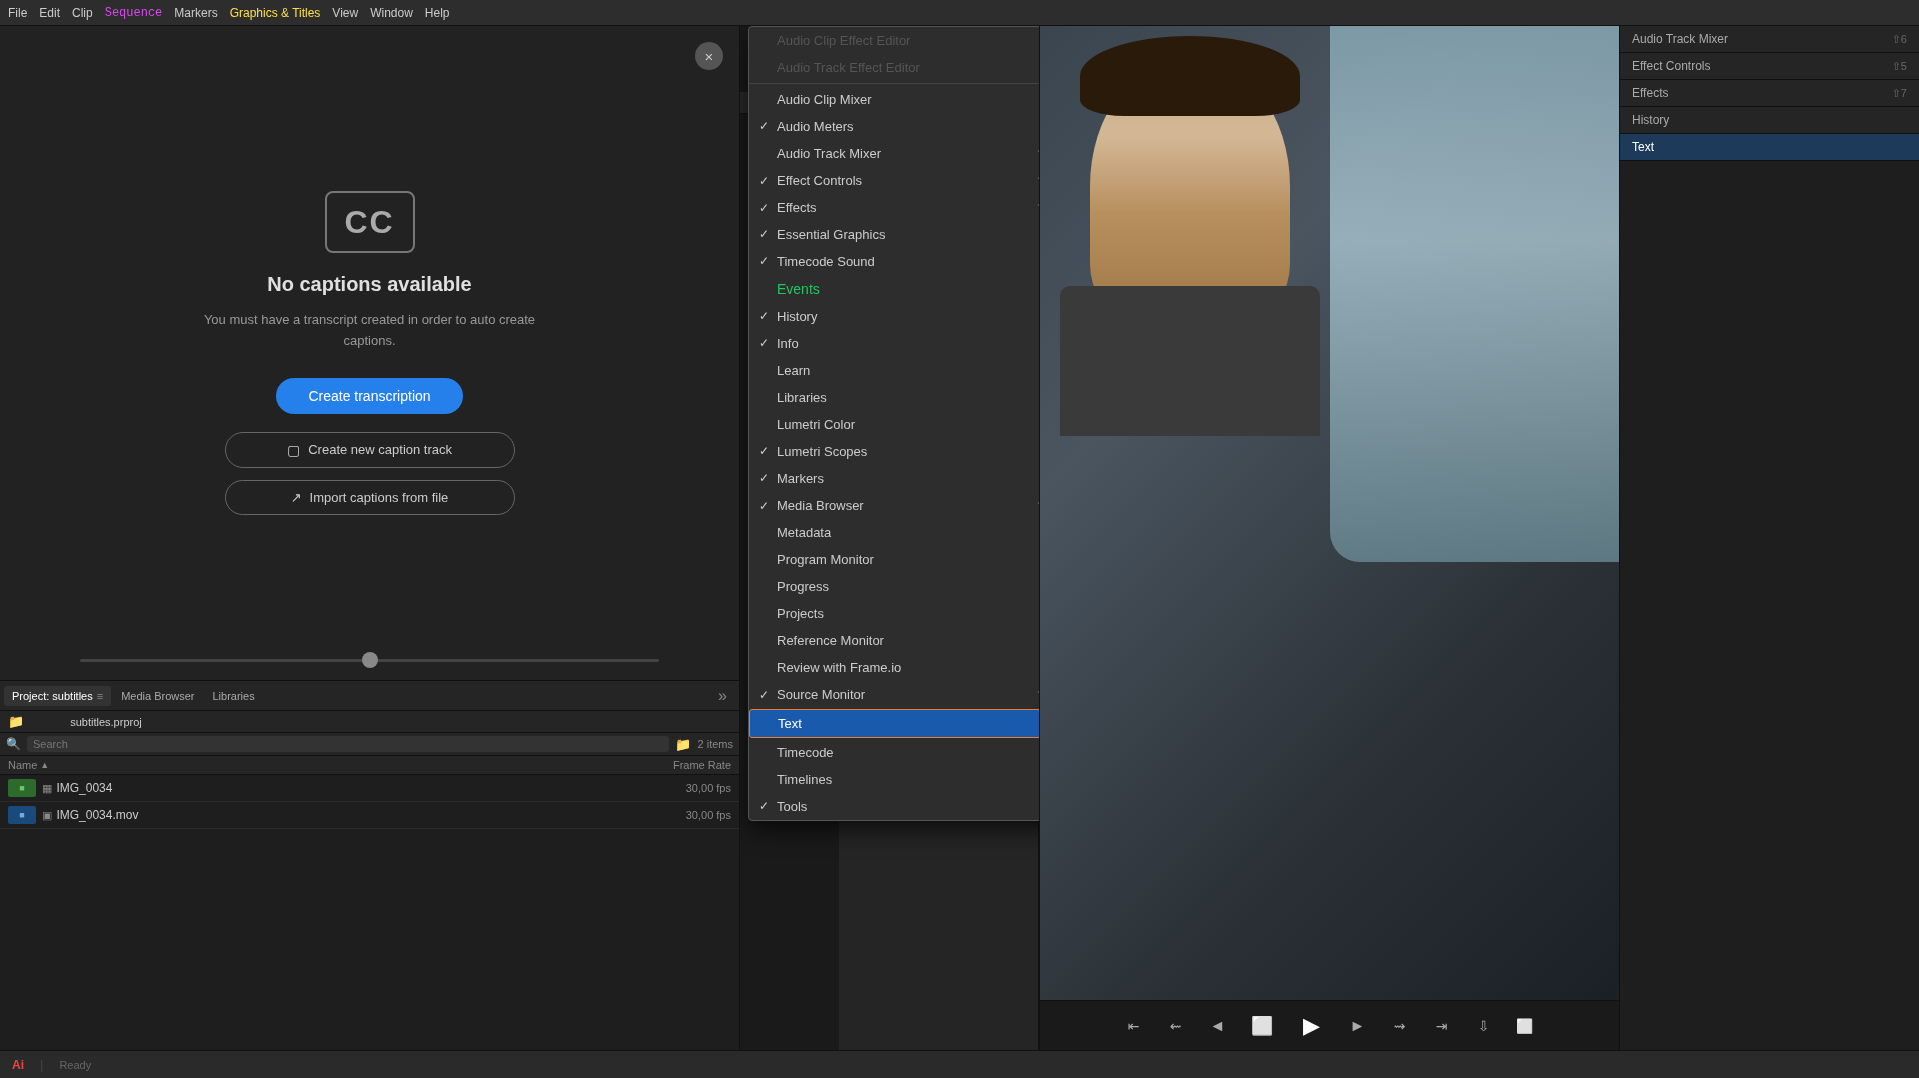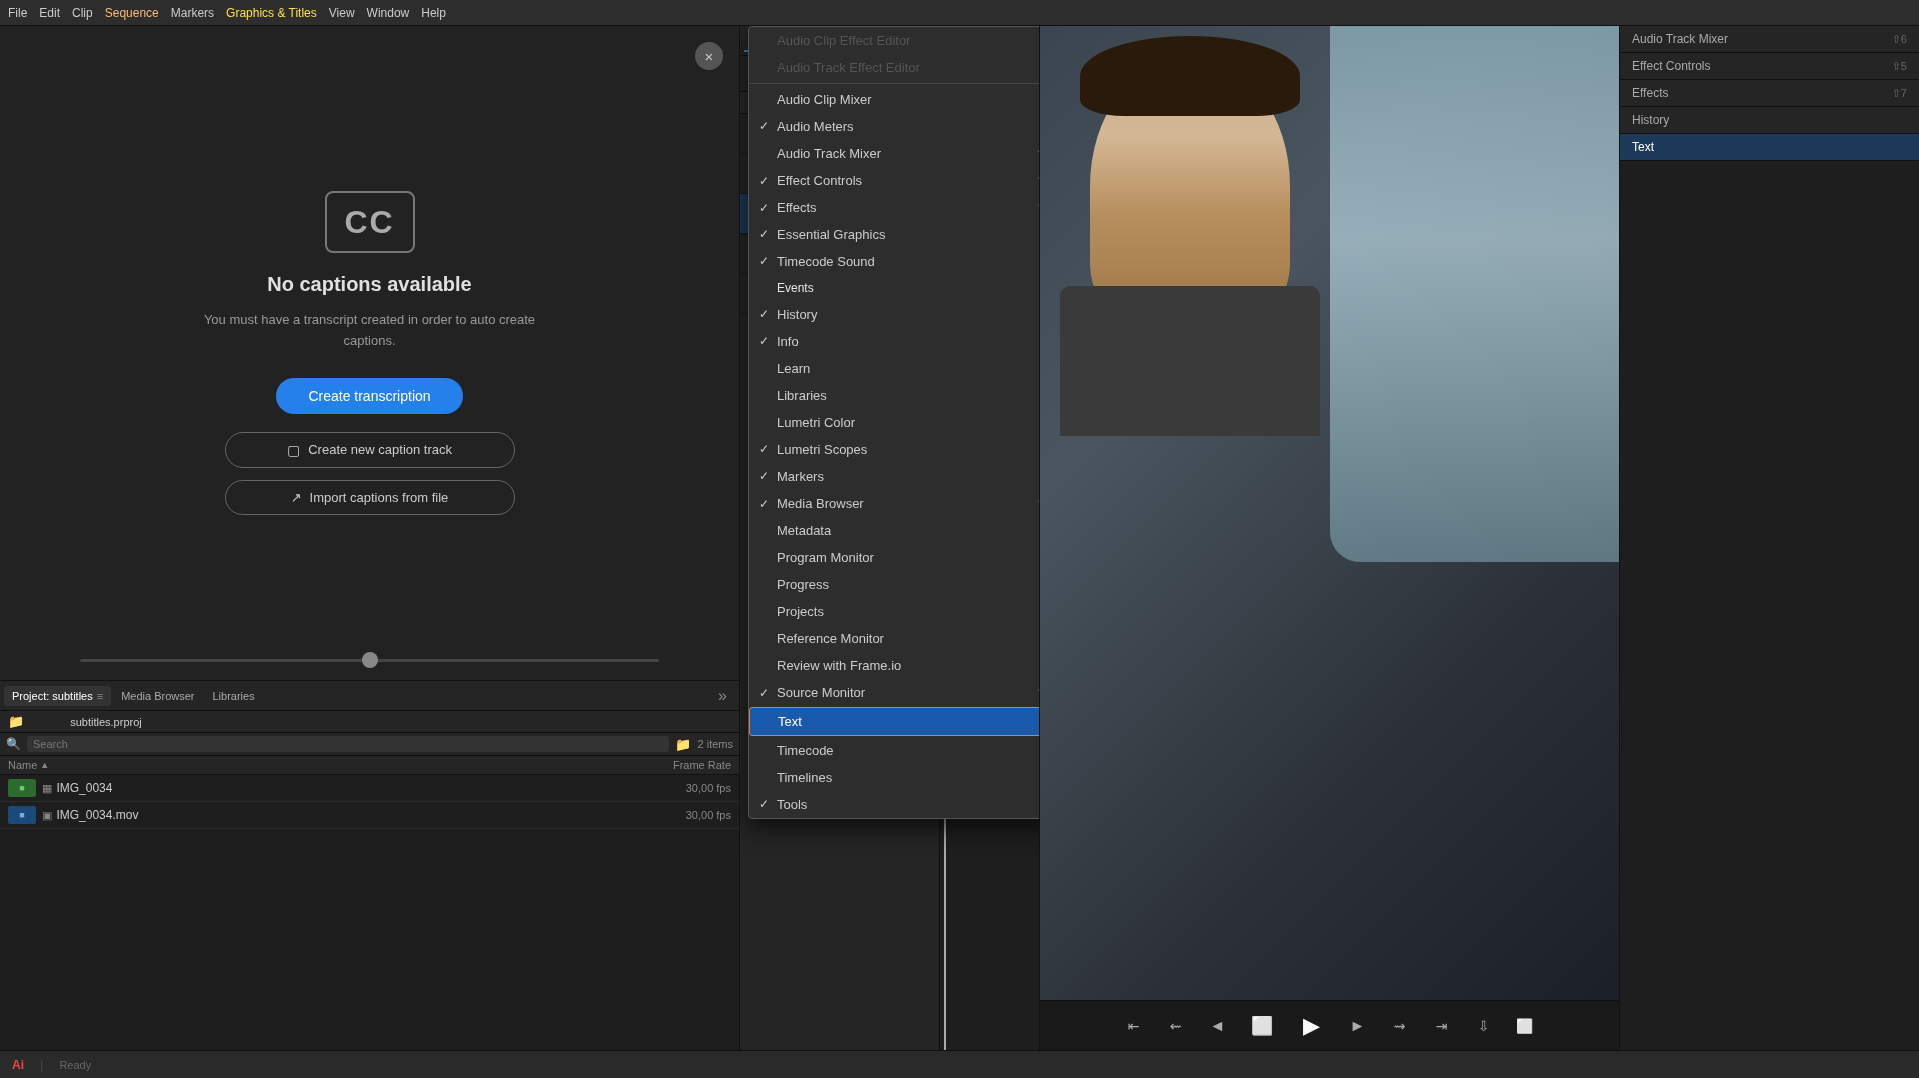--- a/index.html
+++ b/index.html
@@ -22,21 +22,21 @@
   </style>
 </head>
 <body>
 
 <div style="display:flex; flex-direction:column; width:1919px; height:1078px; overflow:hidden; background:#1a1a1a;">
 
   <div style="background:#2d2d2d; height:26px; display:flex; align-items:center; padding:0 8px; gap:12px; border-bottom:1px solid #111; flex-shrink:0;">
     <span style="font-size:12px;color:#ccc;cursor:pointer;">File</span>
     <span style="font-size:12px;color:#ccc;cursor:pointer;">Edit</span>
     <span style="font-size:12px;color:#ccc;cursor:pointer;">Clip</span>
-    <span style="font-size:12px;color:#fdba74;cursor:pointer;">Sequence</span>
+    <span style="font-size:12px;color:#d946ef;cursor:pointer;font-family:Liberation Mono, monospace;">Sequence</span>
     <span style="font-size:12px;color:#ccc;cursor:pointer;">Markers</span>
     <span style="font-size:12px;color:#fde047;cursor:pointer;">Graphics &amp; Titles</span>
     <span style="font-size:12px;color:#ccc;cursor:pointer;">View</span>
     <span style="font-size:12px;color:#ccc;cursor:pointer;">Window</span>
     <span style="font-size:12px;color:#ccc;cursor:pointer;">Help</span>
   </div>
 
   <div style="display:flex; flex:1; overflow:hidden;">
 
     <div style="width:740px; background:#1e1e1e; display:flex; flex-direction:column; border-right:1px solid #111; flex-shrink:0; position:relative;">
@@ -118,21 +118,21 @@
           <div style="display:flex;align-items:center;padding:4px 8px;border-bottom:1px solid #2a2a2a;cursor:pointer;">
             <div style="width:28px;height:18px;margin-right:6px;border-radius:2px;background:#1a4a7a;display:flex;align-items:center;justify-content:center;font-size:9px;color:#6ab0e8;">■</div>
             <span style="margin-right:4px;font-size:11px;color:#888;">▣</span>
             <span style="flex:1;font-size:12px;color:#ccc;">IMG_0034.mov</span>
             <span style="width:90px;text-align:right;font-size:11px;color:#888;">30,00 fps</span>
           </div>
         </div>
       </div>
     </div>
 
-    <div style="flex:1; display:flex; flex-direction:column; position:relative; overflow:hidden; background:#1a1a1a;">
+    <div style="flex:1; display:flex; flex-direction:column; position:relative; overflow:hidden; background:#1a1a1a;align-items:flex-end;">
 
       <div style="height:30px;display:flex;align-items:center;background:#252525;border-bottom:1px solid #111;padding:0 0 0 4px;flex-shrink:0;">
         <div style="padding:4px 10px;font-size:11px;color:#fff;cursor:pointer;border-bottom:2px solid #2680eb;display:flex;align-items:center;gap:6px;">
           <span style="font-size:10px;color:#888;">×</span>
           <span>IMG_0034</span>
           <span style="font-size:11px;color:#888;">≡</span>
         </div>
       </div>
 
       <div style="height:36px;display:flex;align-items:center;background:#252525;border-bottom:1px solid #111;padding:0 8px;gap:8px;flex-shrink:0;">
@@ -243,21 +243,21 @@
           <div style="padding:6px 16px 6px 28px;font-size:13px;color:#ccc;cursor:pointer;position:relative;">
             <span style="position:absolute;left:10px;font-size:12px;">✓</span>
             <span>Essential Graphics</span>
           </div>
 
           <div style="padding:6px 16px 6px 28px;font-size:13px;color:#ccc;cursor:pointer;position:relative;">
             <span style="position:absolute;left:10px;font-size:12px;">✓</span>
             <span>Timecode Sound</span>
           </div>
 
-          <div style="padding:6px 16px 6px 28px;font-size:12px;color:#e5e5e5;cursor:pointer;position:relative;">
+          <div style="padding:6px 16px 6px 28px;font-size:14px;color:#22c55e;cursor:pointer;position:relative;">
             <span>Events</span>
           </div>
 
           <div style="padding:6px 16px 6px 28px;font-size:13px;color:#ccc;cursor:pointer;position:relative;">
             <span style="position:absolute;left:10px;font-size:12px;">✓</span>
             <span>History</span>
           </div>
 
           <div style="padding:6px 16px 6px 28px;font-size:13px;color:#ccc;cursor:pointer;position:relative;">
             <span style="position:absolute;left:10px;font-size:12px;">✓</span>

